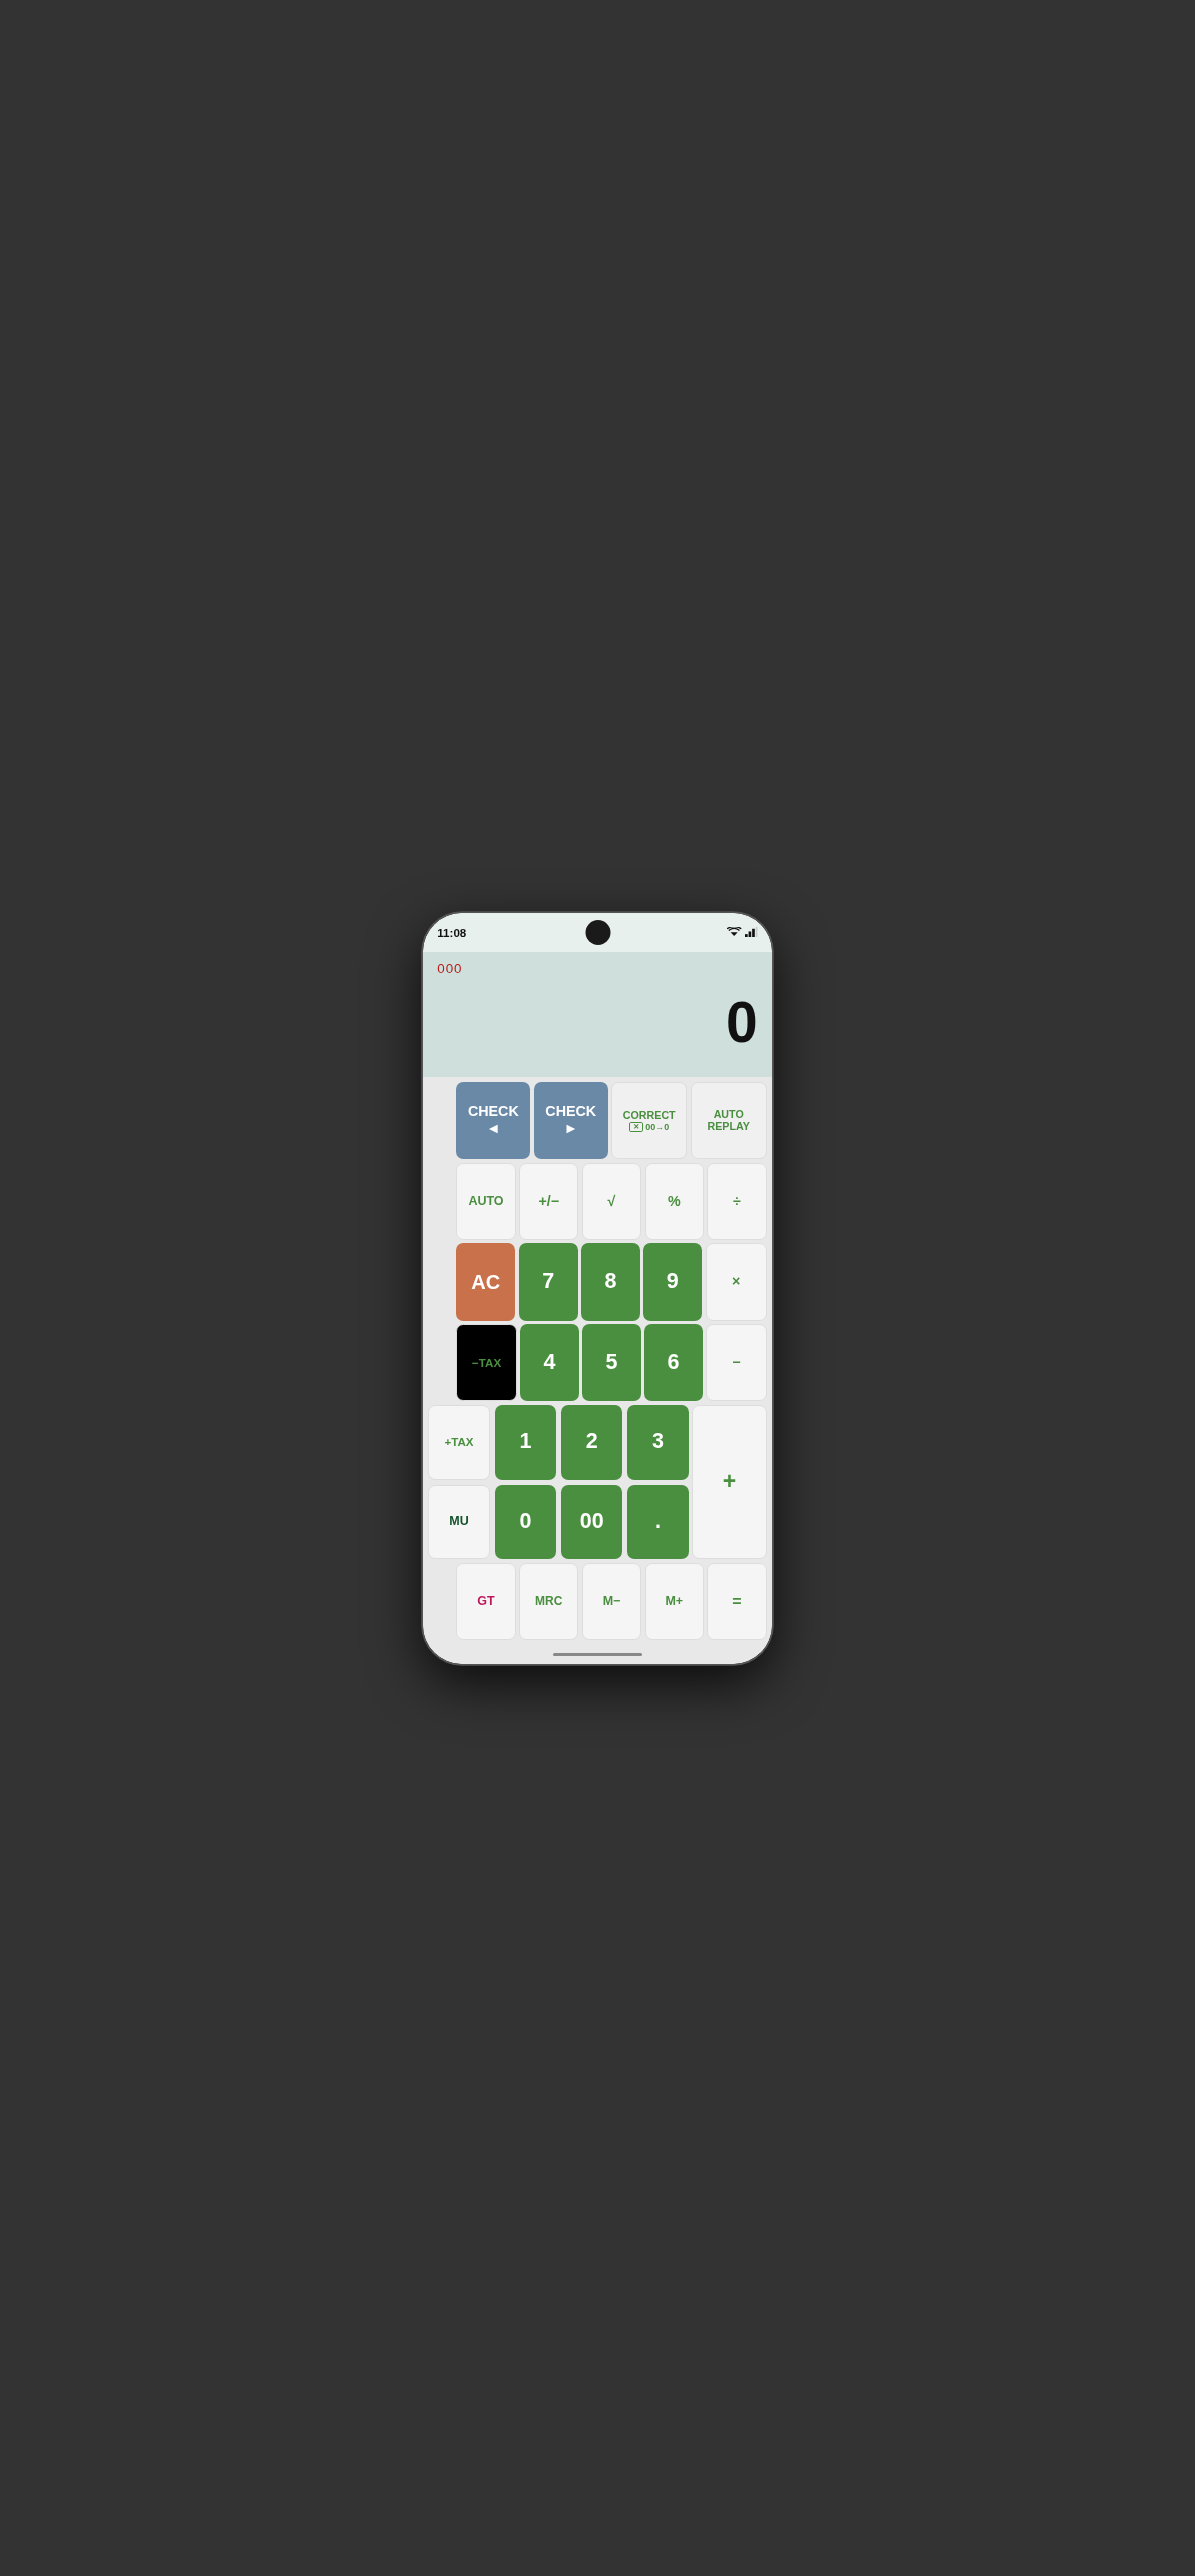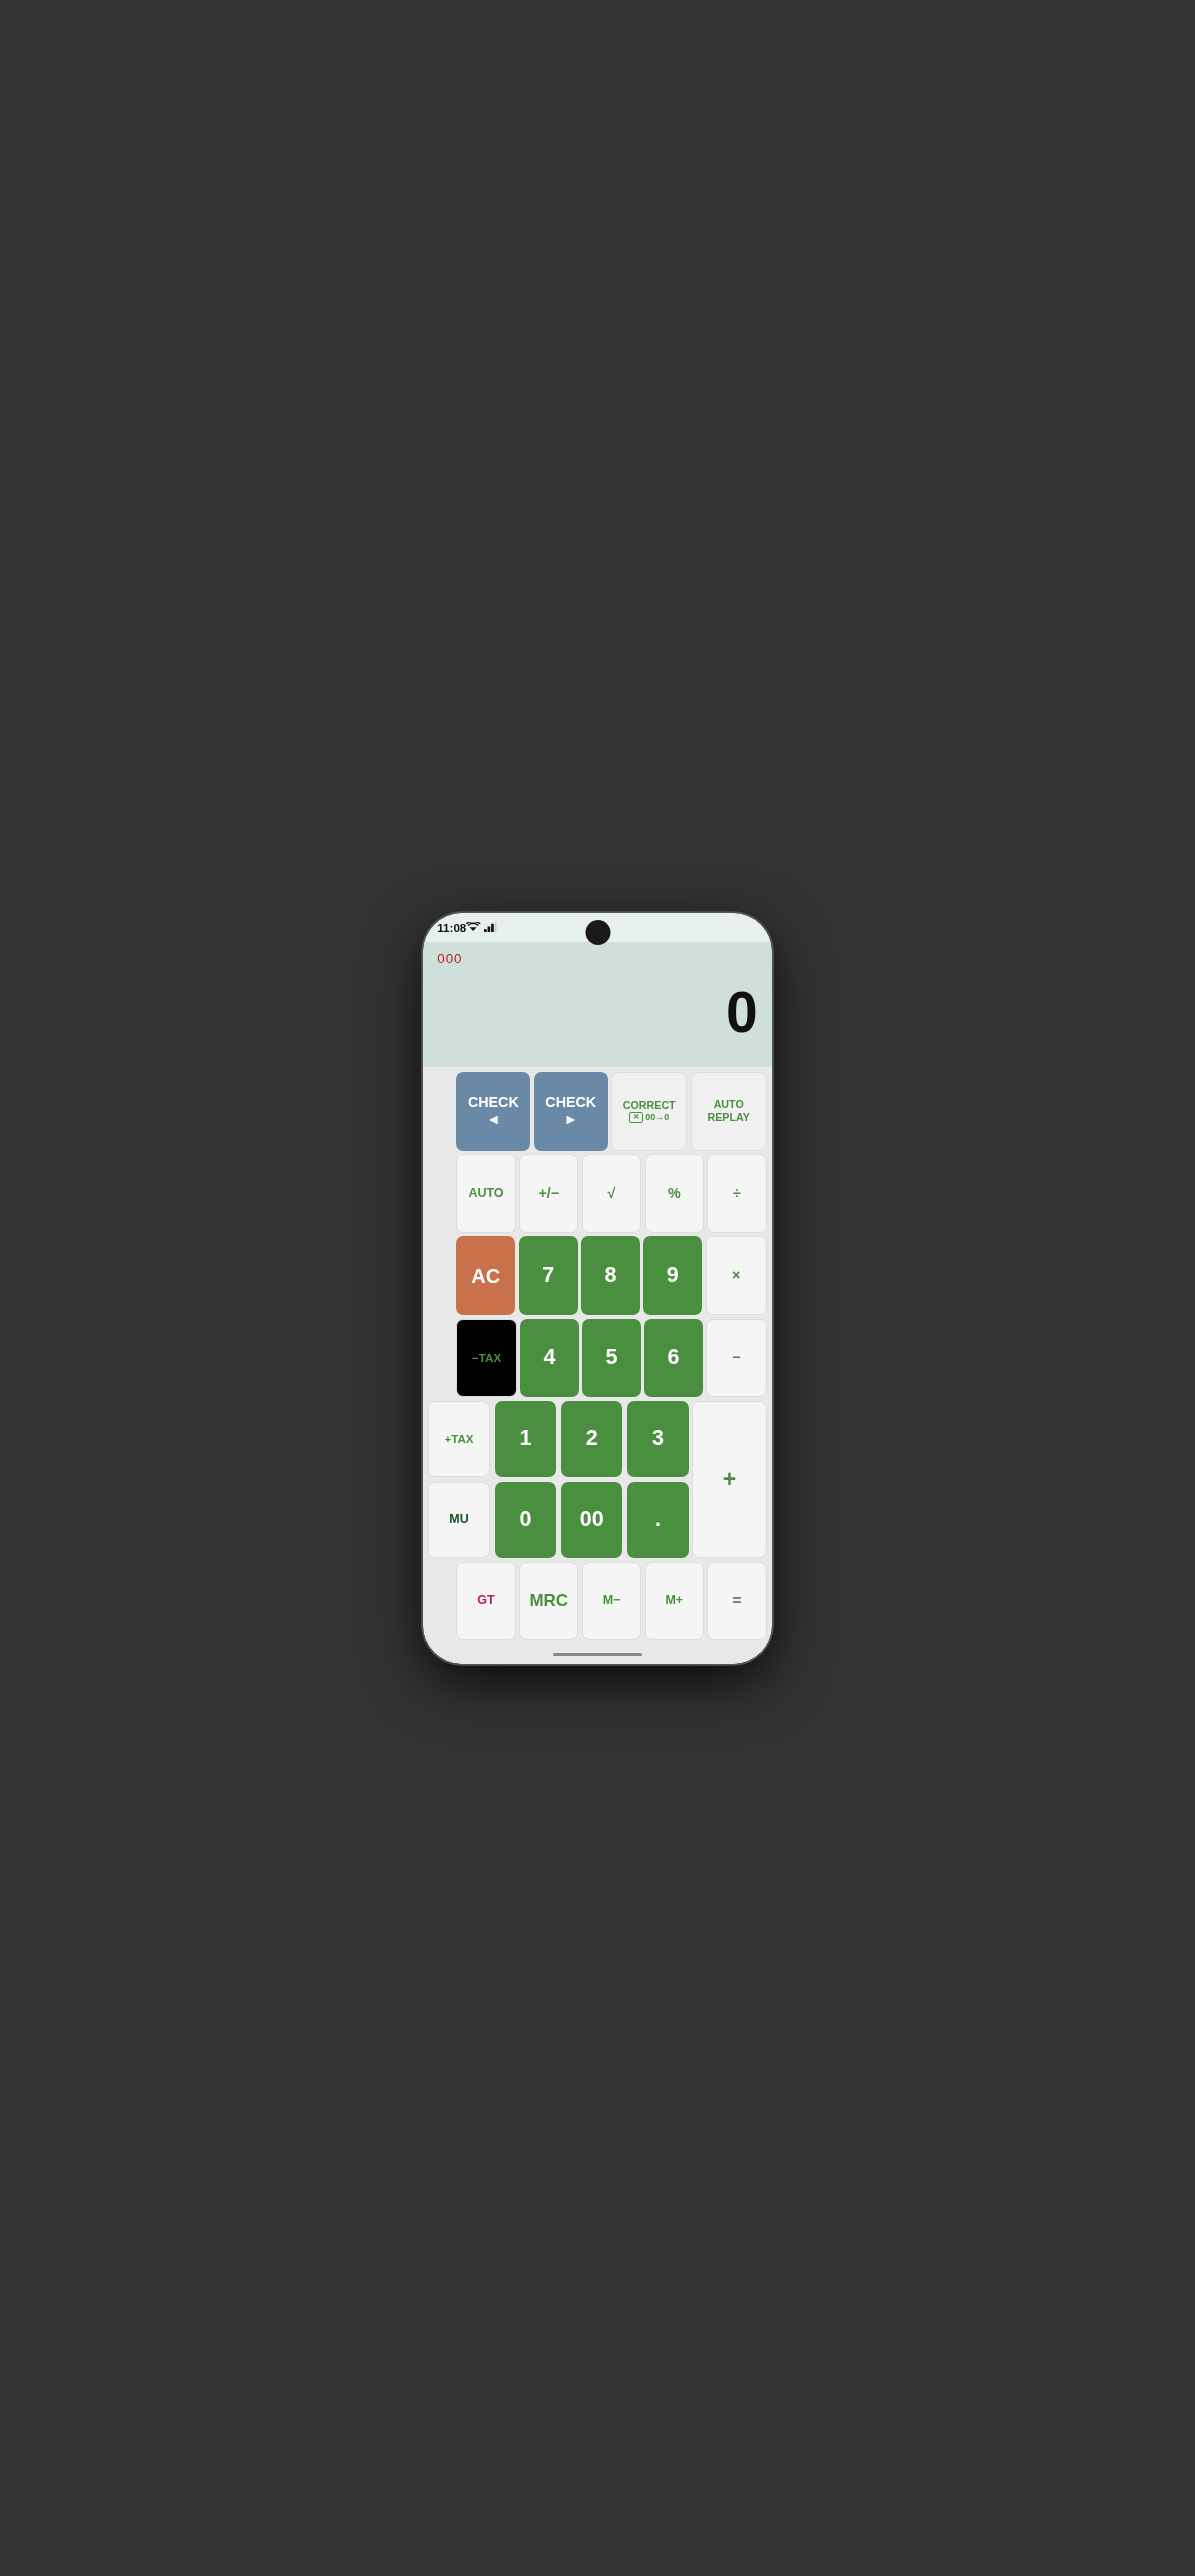--- a/index.html
+++ b/index.html
@@ -29,23 +29,24 @@
       background: #f0f0f0;
       border-radius: 39px;
       overflow: hidden;
       display: flex;
       flex-direction: column;
     }
 
     
     .status-bar {
       background: #e8f0ee;
-      height: 29px;
-      display: flex;
-      align-items: center;
+      height: 39px;
+      display: flex;
+      align-items: center;
+      justify-content: space-between;
       padding: 0 14.3px;
       flex-shrink: 0;
     }
 
     .status-time {
       font-size: 11.6px;
       font-weight: 600;
       color: #111;
     }
 
@@ -209,21 +210,21 @@
     .btn-gt {
       background: #f5f5f5;
       color: #be185d;
       font-size: 12.5px;
       border: 0.9px solid #ddd;
     }
 
     .btn-mrc {
       background: #f5f5f5;
       color: #4a8f3f;
-      font-size: 17px;
+      font-size: 12px;
       border: 0.9px solid #ddd;
     }
 
     .btn-m-minus {
       background: #f5f5f5;
       color: #4a8f3f;
       font-size: 12.5px;
       border: 0.9px solid #ddd;
     }
 

